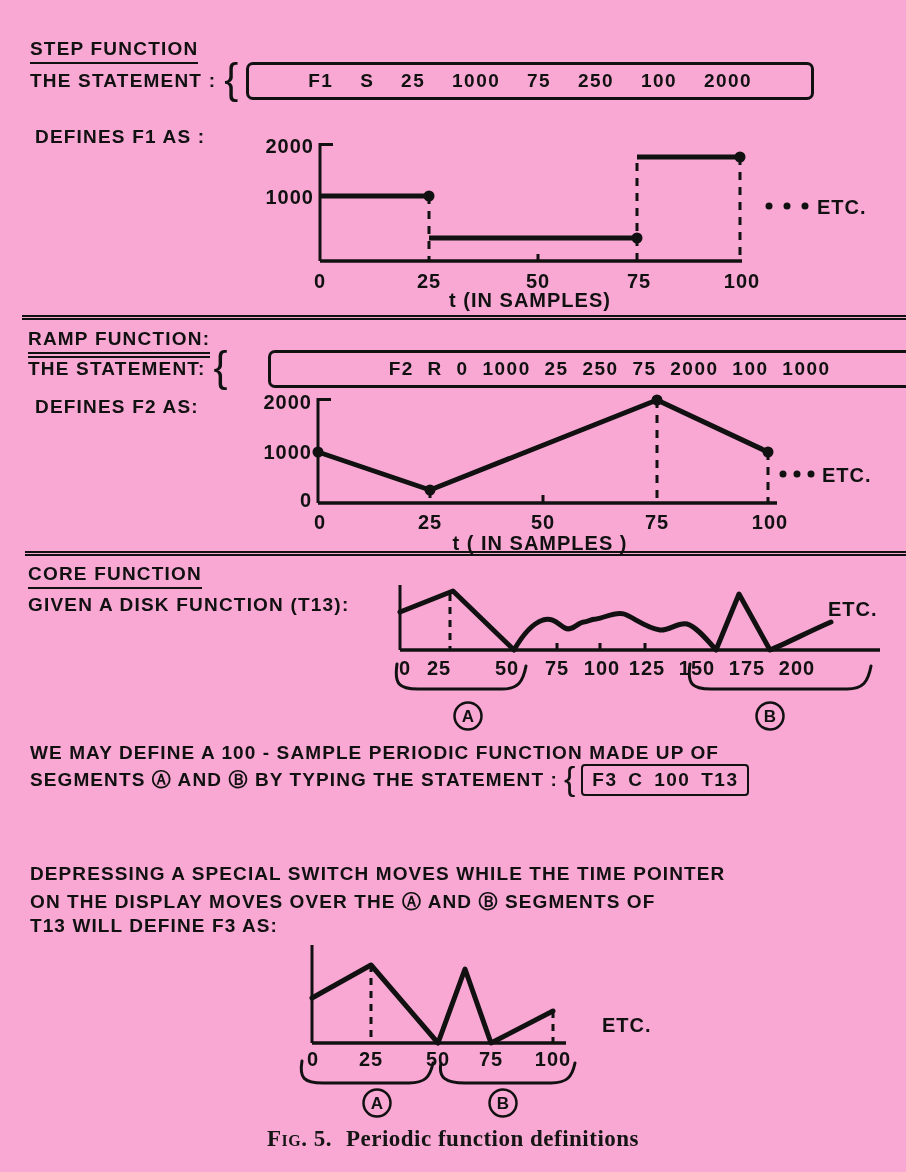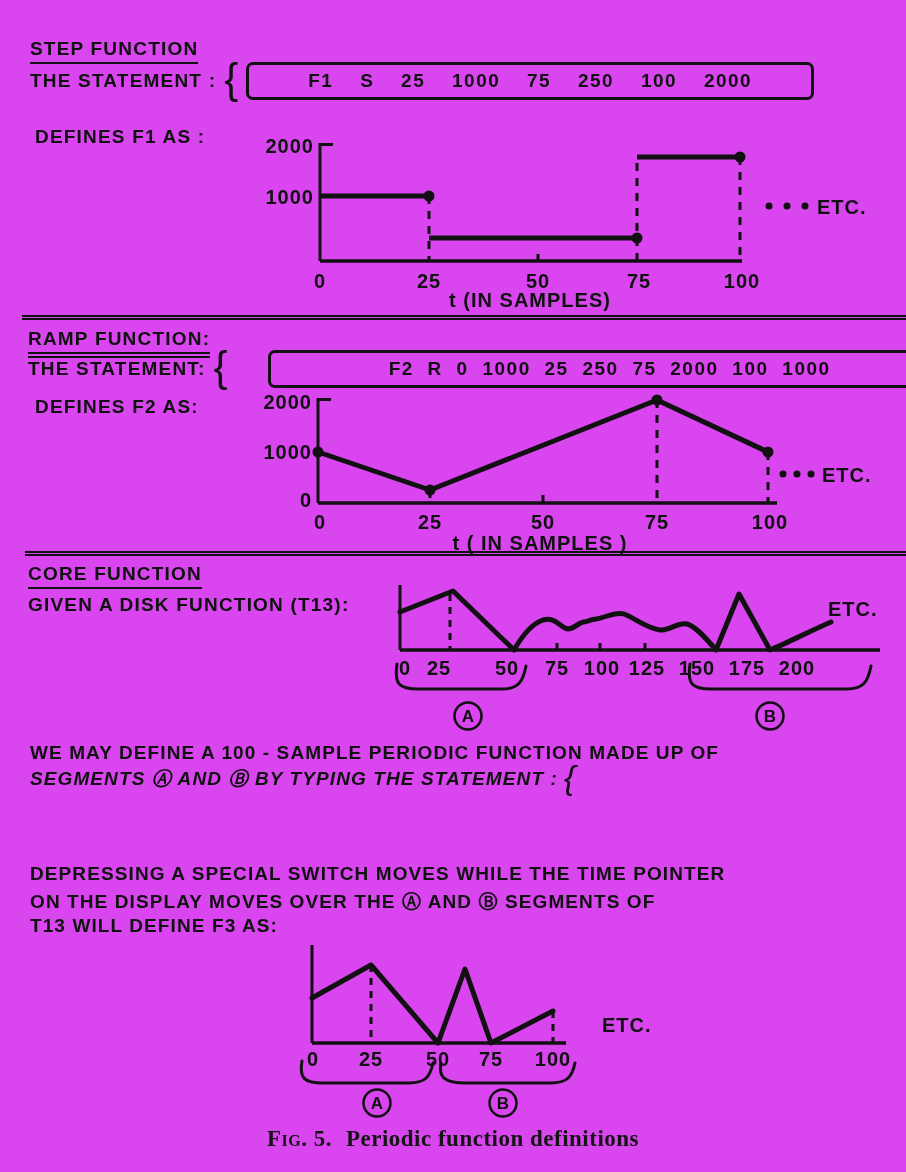--- a/index.html
+++ b/index.html
@@ -1,31 +1,31 @@
 <!DOCTYPE html>
 <html><head>
 <meta charset="utf-8">
 <style>
   html,body{margin:0;padding:0;background:#fff;}
   #page{
-    position:relative;width:906px;height:1172px;background:#d946ef;color:#111;
+    position:relative;width:906px;height:1172px;background:#f9a8d4;color:#111;
     font-family:"Liberation Sans",sans-serif;font-weight:bold;overflow:hidden;
   }
   .lbl{position:absolute;font-size:19px;letter-spacing:1.2px;white-space:nowrap;color:#111;}
   .sec-title{border-bottom:2.5px solid #111;padding-bottom:2px;}
   .sec-title-double{border-bottom:6px double #111;padding-bottom:2px;}
   .stmt-row{position:absolute;display:flex;align-items:center;gap:8px;}
   .brace{font-size:42px;font-weight:400;line-height:0.9;transform:translateY(-2px);}
   .stmt-box{
     border:3px solid #111;border-radius:7px;text-align:center;
     font-size:19px;letter-spacing:1.5px;padding:5px 12px;box-sizing:border-box;
   }
   .divider{position:absolute;height:5px;border-top:2px solid #111;border-bottom:2px solid #111;box-sizing:border-box;}
   .para-line{position:absolute;font-size:19px;letter-spacing:1.1px;white-space:nowrap;}
-  .inline-row{position:absolute;display:flex;align-items:center;gap:6px;font-style:italic;}
+  .inline-row{position:absolute;display:flex;align-items:center;gap:6px;}
   .caption{
     position:absolute;left:0;width:906px;text-align:center;
     font-family:"Liberation Serif",serif;font-weight:bold;font-size:23px;letter-spacing:0.5px;color:#151515;
   }
   .caption .figno{font-variant:small-caps;margin-right:14px;}
   .caption .captext{font-weight:bold;}
   svg{position:absolute;overflow:visible;}
   .svgtxt{font-family:"Liberation Sans",sans-serif;font-weight:bold;font-size:20px;letter-spacing:1px;fill:#111;}
   .svgtxt-sm{font-family:"Liberation Sans",sans-serif;font-weight:bold;font-size:17px;fill:#111;}
   .ink{stroke:#111;fill:none;}
@@ -169,20 +169,21 @@
     <circle cx="380" cy="138" r="13.5" class="ink" stroke-width="2.5"></circle>
     <text class="svgtxt-sm" x="380" y="144" text-anchor="middle">B</text>
 
     <text class="svgtxt" x="438" y="38">ETC.</text>
   </svg>
 
   <div class="para-line" style="left:30px;top:742px;">WE MAY DEFINE A 100 - SAMPLE PERIODIC FUNCTION MADE UP OF</div>
   <div class="inline-row" style="left:30px;top:764px;">
     <span class="para-line" style="position:static;">SEGMENTS Ⓐ AND Ⓑ BY TYPING THE STATEMENT :</span>
     <span class="brace" style="font-size:34px;">{</span>
+    <span class="stmt-box" style="padding:3px 9px;word-spacing:4px;border-width:2.5px;border-radius:4px;">F3 C 100 T13</span>
   </div>
 
   <div class="para-line" style="left:30px;top:863px;">DEPRESSING A SPECIAL SWITCH MOVES WHILE THE TIME POINTER</div>
   <div class="para-line" style="left:30px;top:889px;">ON THE DISPLAY MOVES OVER THE Ⓐ AND Ⓑ SEGMENTS OF</div>
   <div class="para-line" style="left:30px;top:915px;">T13 WILL DEFINE F3 AS:</div>
 
   <svg style="left:280px;top:935px;" width="400" height="186" viewBox="0 0 400 186">
     <path class="ink" stroke-width="3" d="M32,10 L32,108"></path>
     <path class="ink" stroke-width="3.5" d="M32,108 L286,108"></path>
     <path class="ink" stroke-width="3" stroke-dasharray="7,6" d="M91,30 L91,108"></path>

